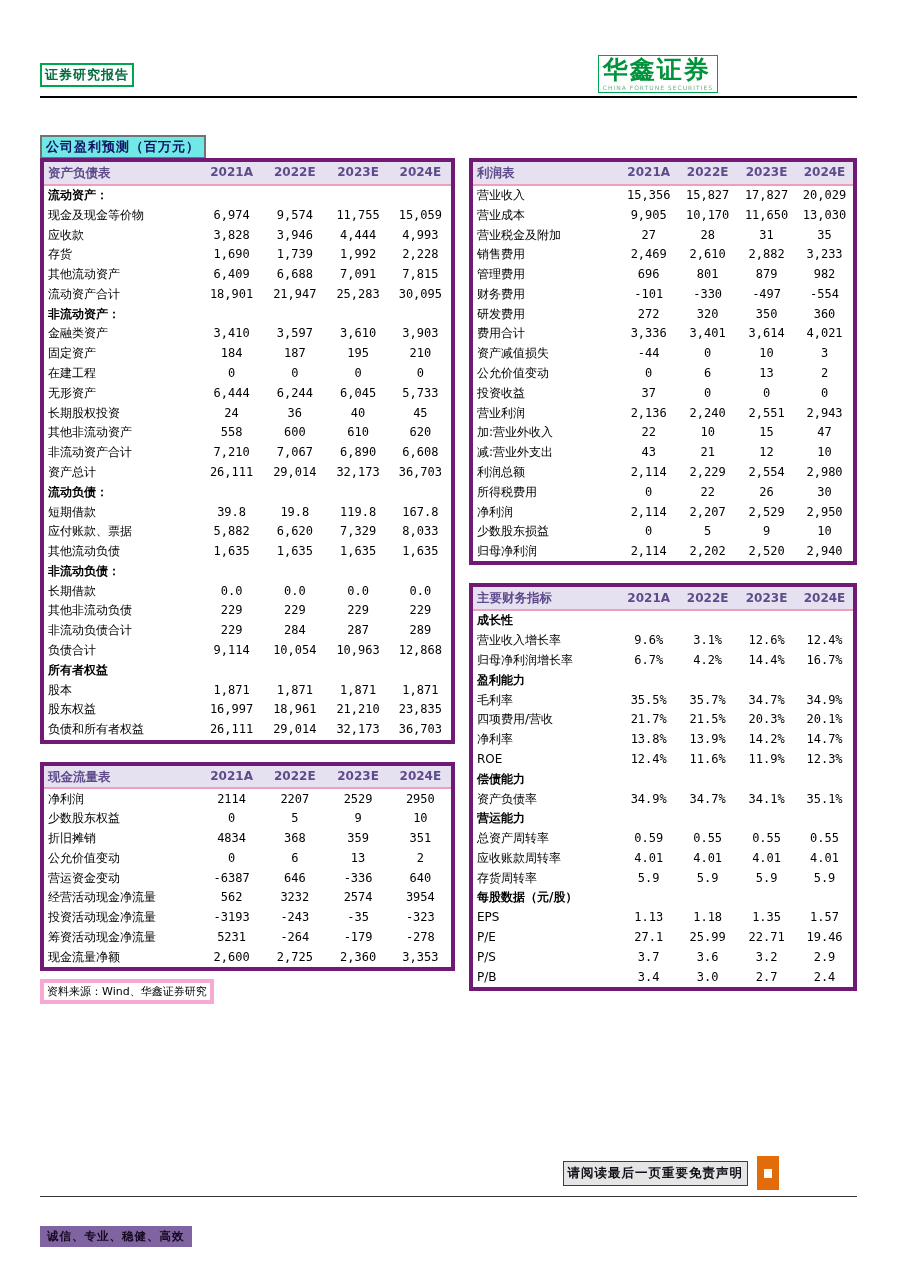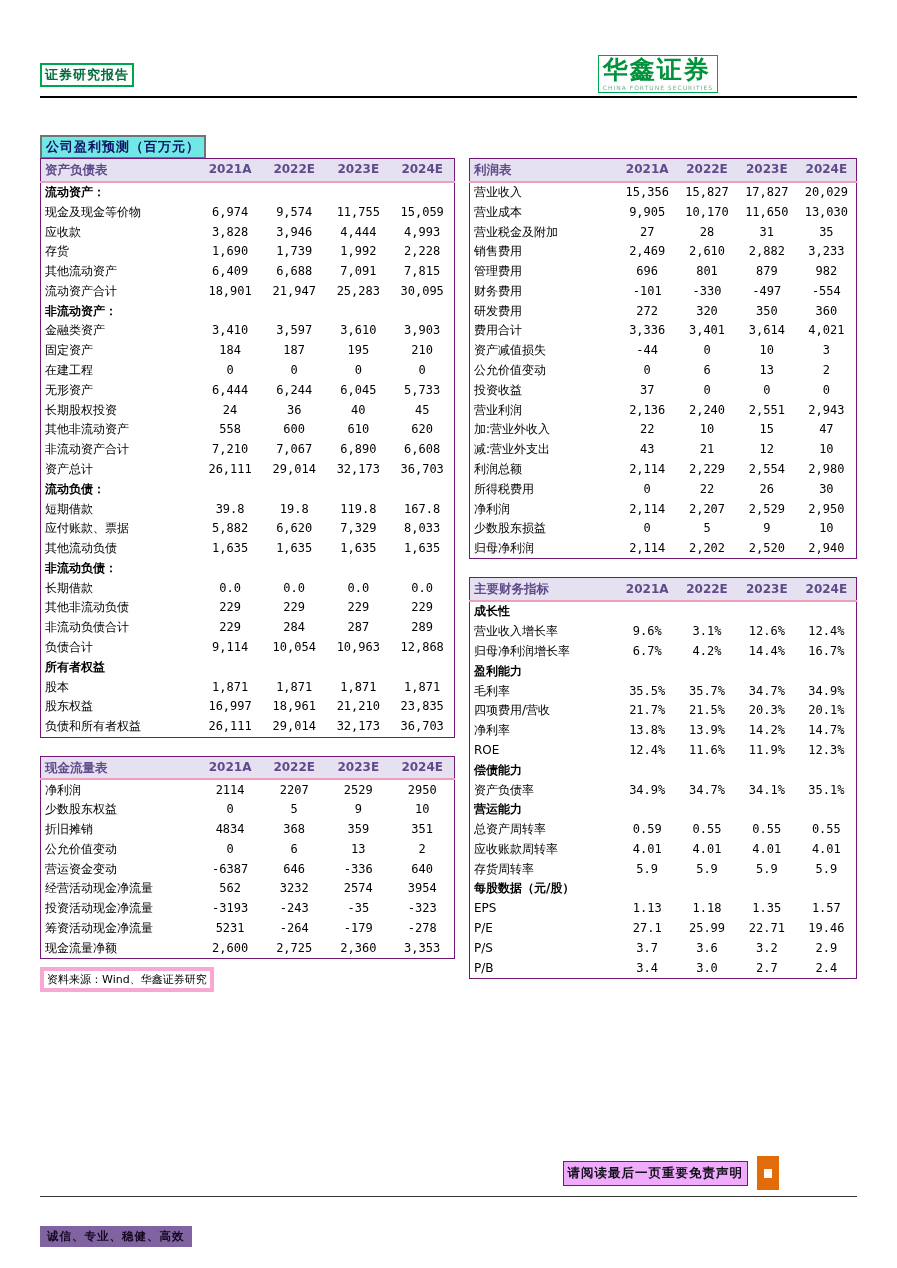--- a/index.html
+++ b/index.html
@@ -19,40 +19,40 @@
   .header-rule{position:absolute;top:96px;left:40px;width:817px;height:2px;background:#000;}
   
   .section-title{
     position:absolute;top:135px;left:40px;background:#6FE8E6;border:2px solid #737373;
     color:#101060;font-weight:bold;font-size:13px;padding:1px 4px;letter-spacing:1px;
   }
   
   .tables{position:absolute;top:158px;left:40px;width:817px;display:flex;gap:14px;align-items:flex-start;}
   .col-left{width:415px;display:flex;flex-direction:column;}
   .col-right{width:388px;display:flex;flex-direction:column;}
-  table{border-collapse:collapse;width:100%;border:1px solid #701a75;font-size:12px;table-layout:fixed;}
+  table{border-collapse:collapse;width:100%;border:4px solid #701a75;font-size:12px;table-layout:fixed;}
   table + table{margin-top:18px;}
   thead th{
     background:#E6E1F0;color:#5F4B8B;font-weight:bold;padding:3px 4px;
     text-align:center;border-bottom:2px solid #F09EBE;font-size:12px;line-height:1.25;
   }
   thead th.title{text-align:left;width:36%;font-size:12.5px;}
   td{padding:2.4px 4px;line-height:1.25;}
   td.label{text-align:left;}
   td.val{text-align:center;font-family:"DejaVu Sans Mono","Liberation Mono",monospace;}
   tr.bold td{font-weight:normal;}
   tr.section td{font-weight:bold;}
   .source-note{
     margin-top:8px;align-self:flex-start;display:inline-block;
     border:4px solid #f9a8d4;padding:1px 3px;font-size:11px;color:#000;
   }
   
   .footer-row{position:absolute;top:1156px;left:40px;width:817px;display:flex;justify-content:flex-end;align-items:center;padding-right:78px;box-sizing:border-box;}
   .disclaimer{
-    background:#f0abfc;border:1px solid #4A2C7A;color:#101018;font-weight:bold;
+    background:#e5e5e5;border:1px solid #4A2C7A;color:#101018;font-weight:bold;
     font-size:12.5px;padding:3px 4px;letter-spacing:1px;
   }
   .page-marker{width:22px;height:34px;background:#E36C0A;margin-left:9px;position:relative;}
   .page-marker .sq{position:absolute;left:7px;top:13px;width:8px;height:9px;background:#fff;}
   .footer-rule{position:absolute;top:1196px;left:40px;width:817px;height:1px;background:#333;}
   .slogan{
     position:absolute;top:1226px;left:40px;background:#8064A2;color:#14081f;
     font-weight:bold;font-size:11.5px;padding:3px 7px;letter-spacing:1px;
   }
 </style>

